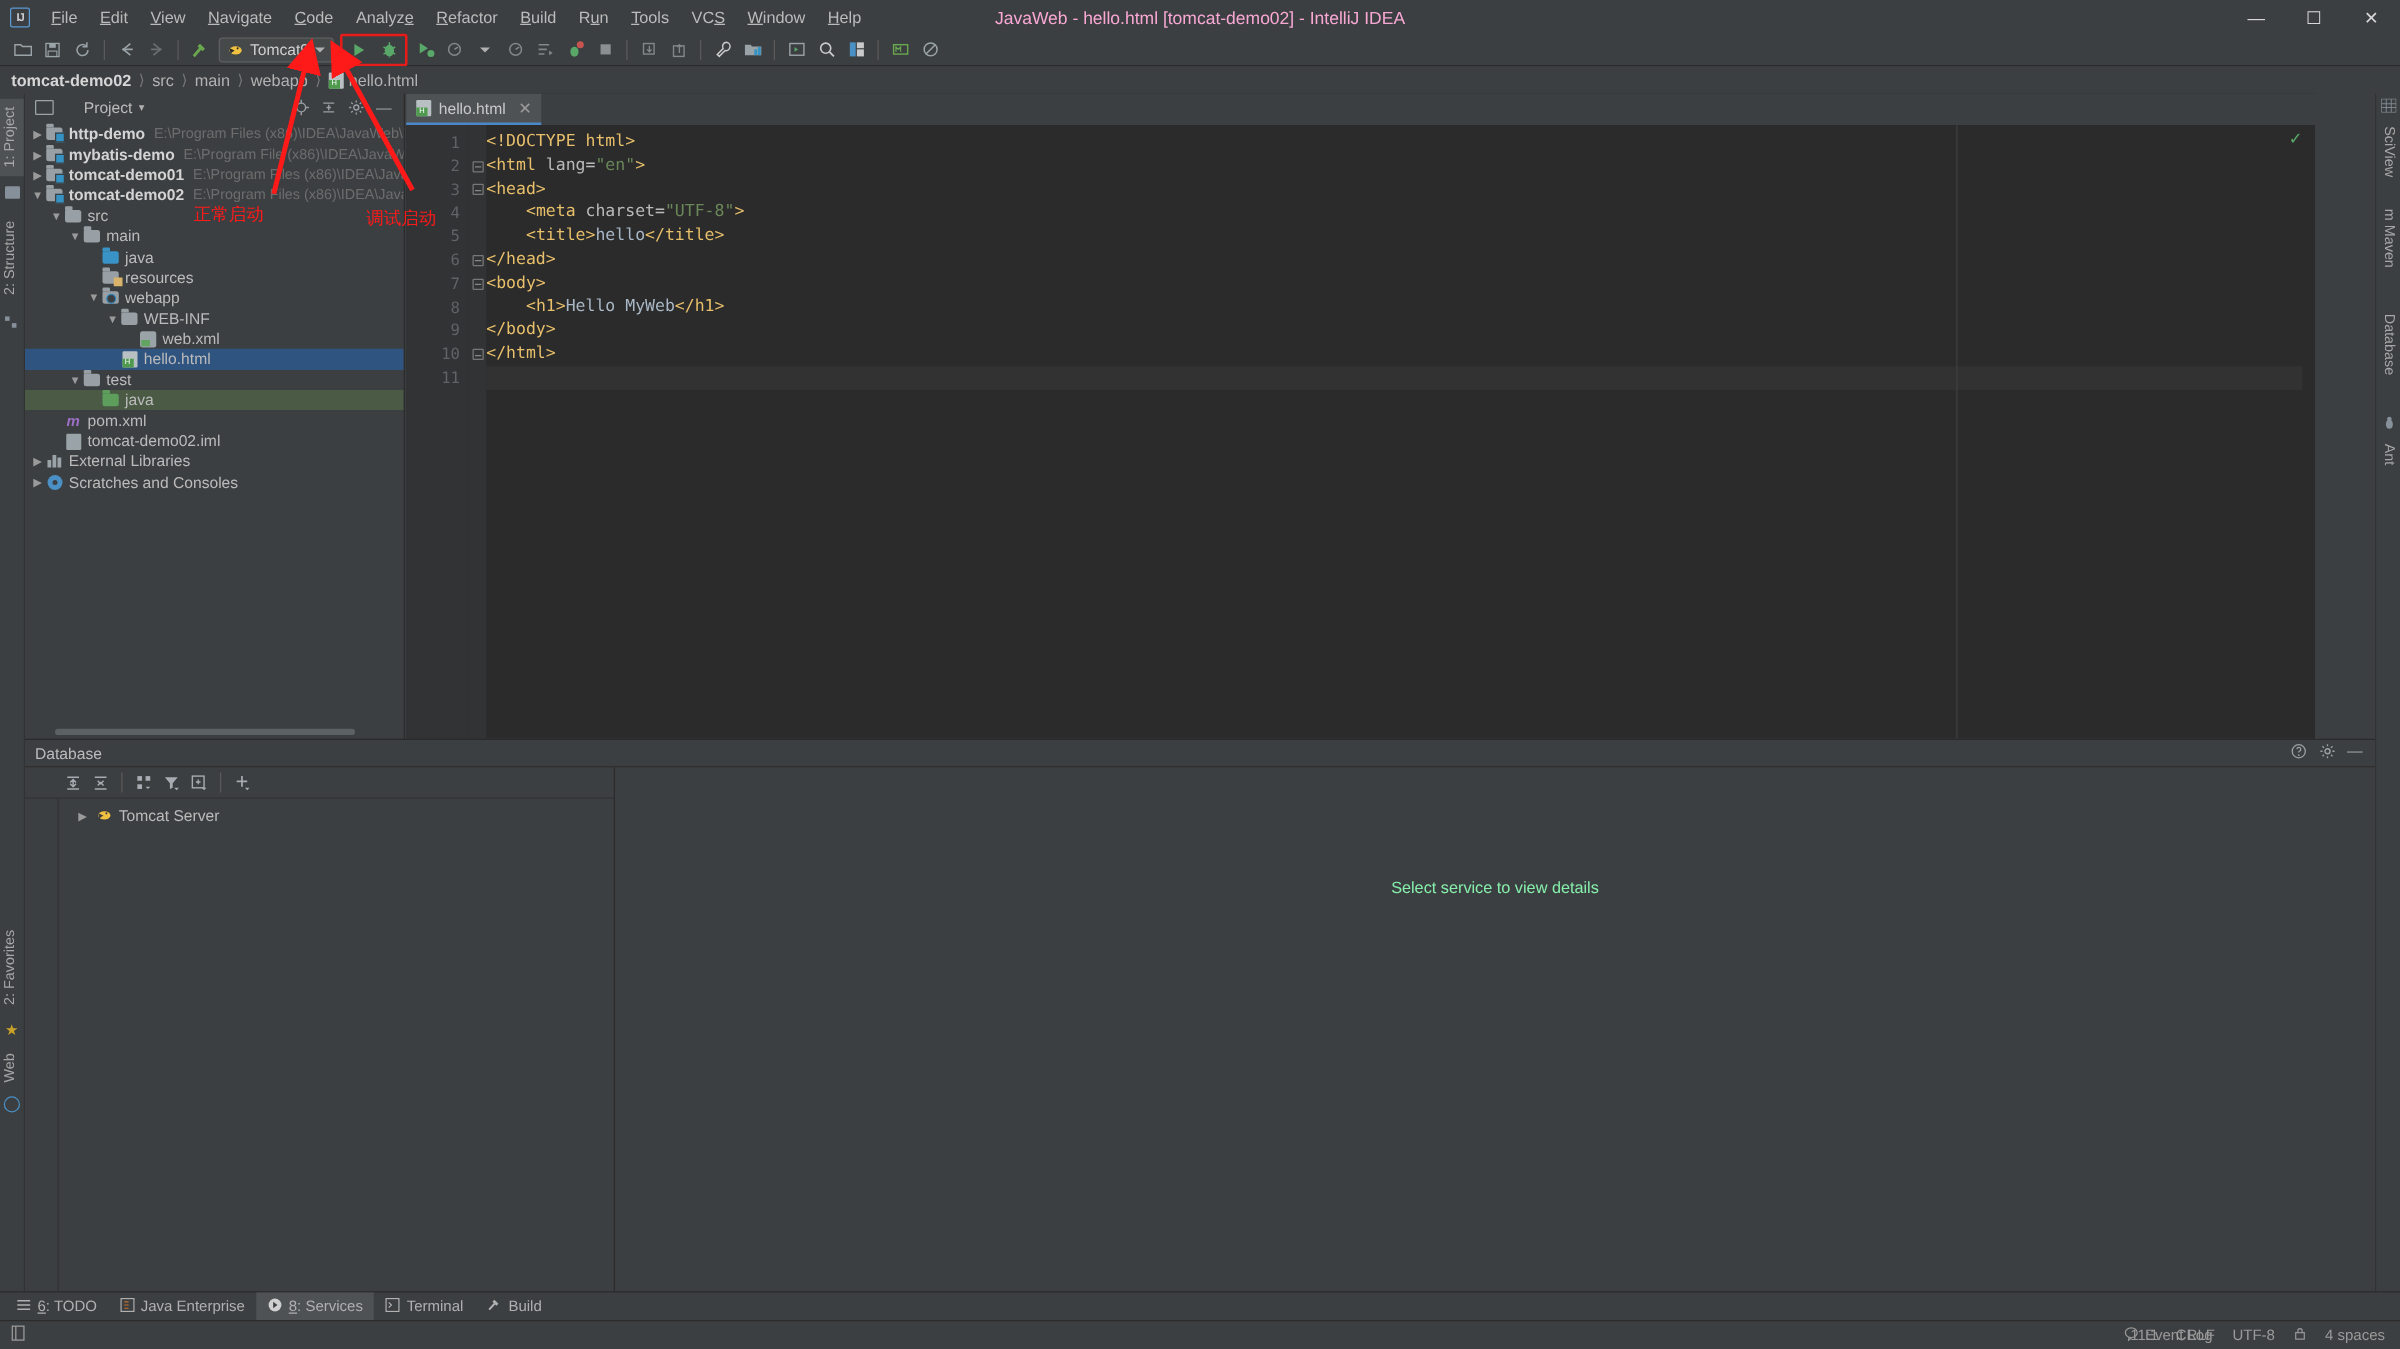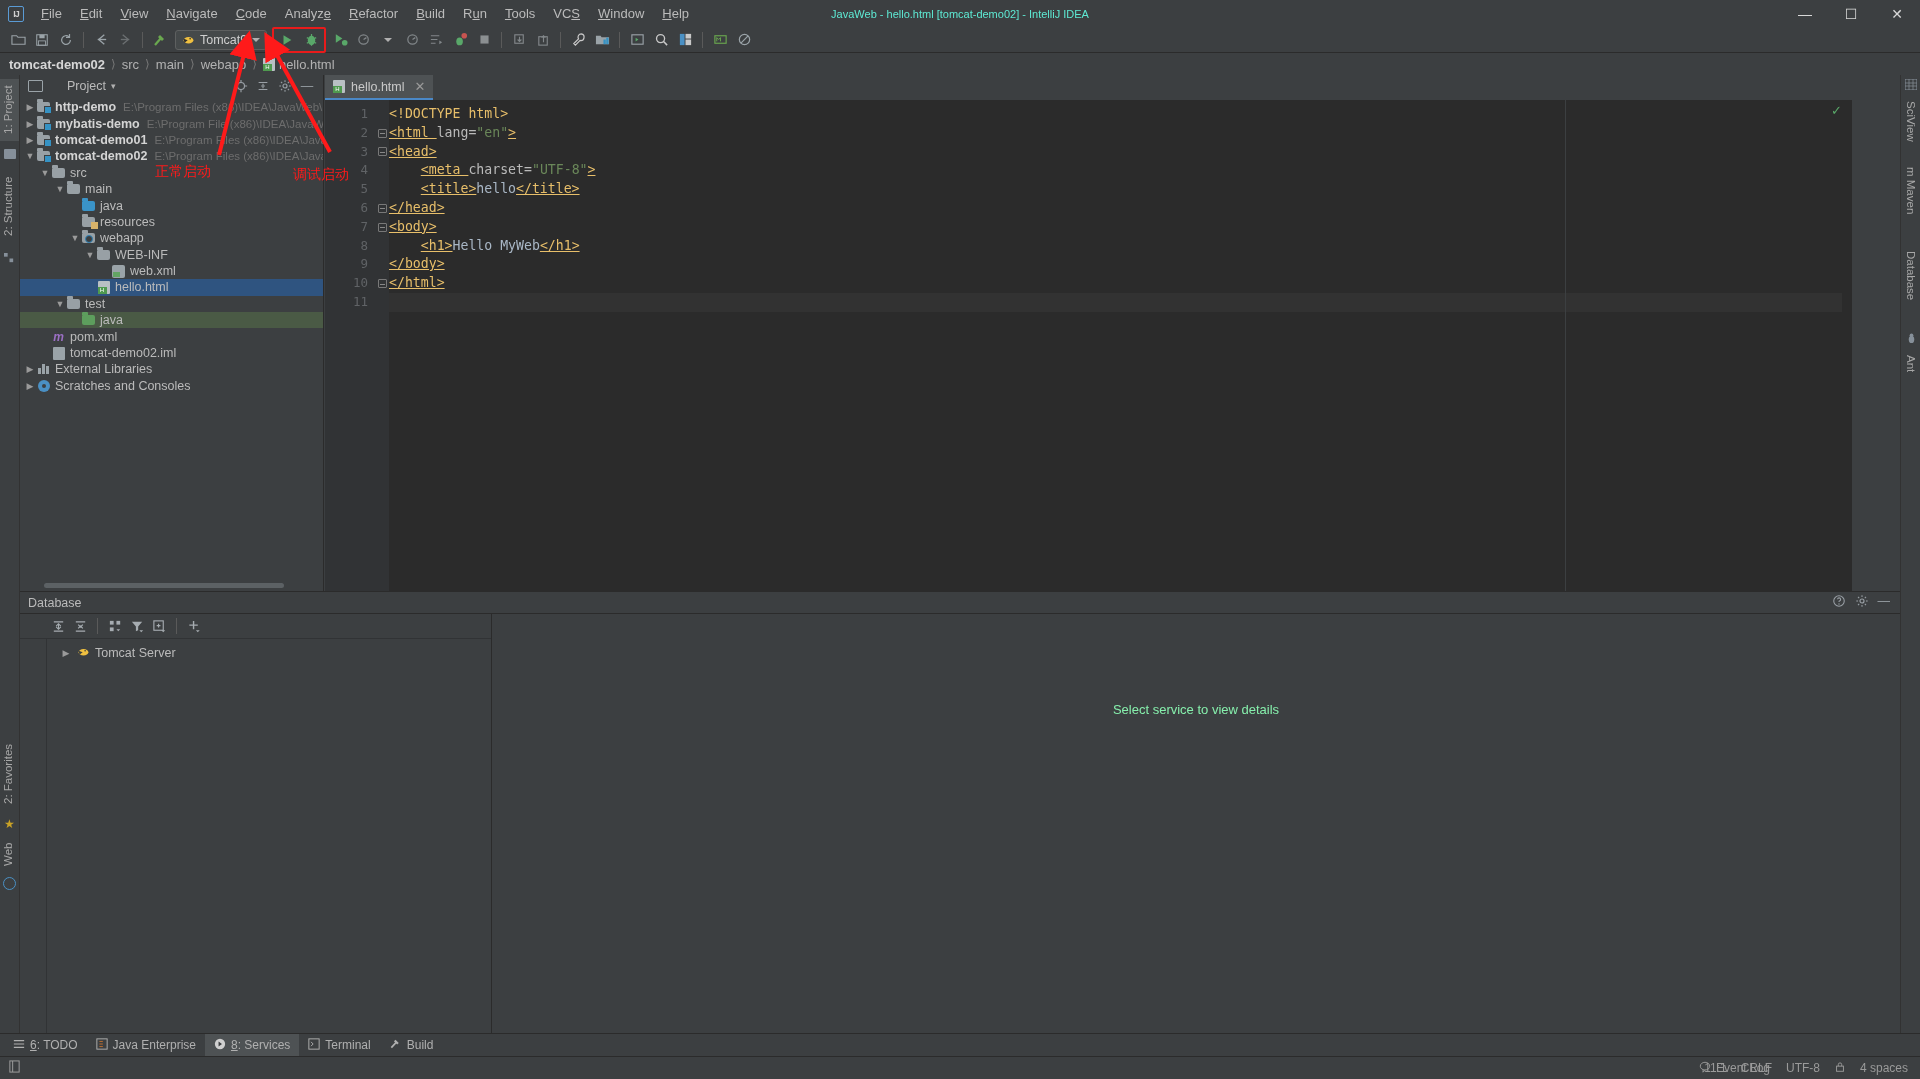--- a/index.html
+++ b/index.html
@@ -25,21 +25,21 @@
     letter-spacing:-1px;
   }
   .menubar{ display:flex; align-items:center; gap:0px; }
   .menu-item{
     padding:4px 9px; font-size:13px; color:#bbbbbb; cursor:default;
     white-space:nowrap;
   }
   .mn-u{ text-decoration:underline; }
   .win-title{
     position:absolute; left:0; right:0; text-align:center;
-    font-size:11px; color:#5eead4; pointer-events:none;
+    font-size:14px; color:#f9a8d4; pointer-events:none;
   }
   .win-btns{ position:absolute; right:0; top:0; height:27px; display:flex; }
   .win-btn{
     width:46px;height:27px;display:flex;align-items:center;justify-content:center;
     color:#d8d8d8; font-size:14px;
   }
 
   
   .toolbar{
     position:absolute; left:0; top:27px; width:1920px; height:26px;
@@ -185,21 +185,21 @@
   .fmark{height:18.8px;display:flex;align-items:center;justify-content:center;}
   .fbox{width:9px;height:9px;border:1px solid #787878;position:relative;border-radius:1px;}
   .fbox:after{content:"";position:absolute;left:1.5px;top:3.5px;width:5px;height:1px;background:#888;}
   .code{
     position:absolute;left:64px;top:25px;right:10px;height:491px;
     padding-top:5px;
     font-family:"DejaVu Sans Mono", monospace; font-size:13.2px;
     white-space:pre; color:#a9b7c6;
   }
   .cline{ height:18.8px; line-height:18.8px; }
-  .tag{ color:#e8bf6a;text-decoration:underline;}
+  .tag{ color:#e8bf6a;}
   .attr{ color:#bababa;}
   .val{ color:#6a8759;}
   .txt{ color:#a9b7c6;}
   .doct{ color:#e8bf6a;}
   .caretline{
     position:absolute;left:64px;right:10px;height:18.8px;background:#323232;
   }
   .codesplit{
     position:absolute; left:1240px; top:25px; width:1px; height:491px; background:#3c3f41;
   }

